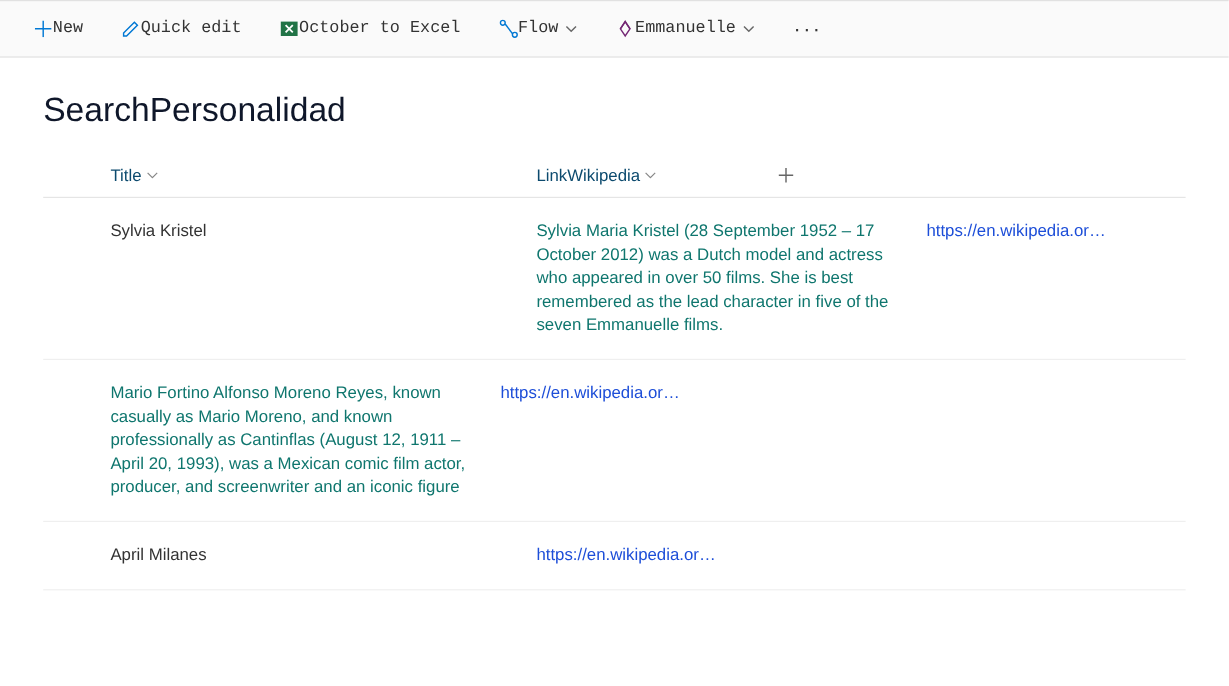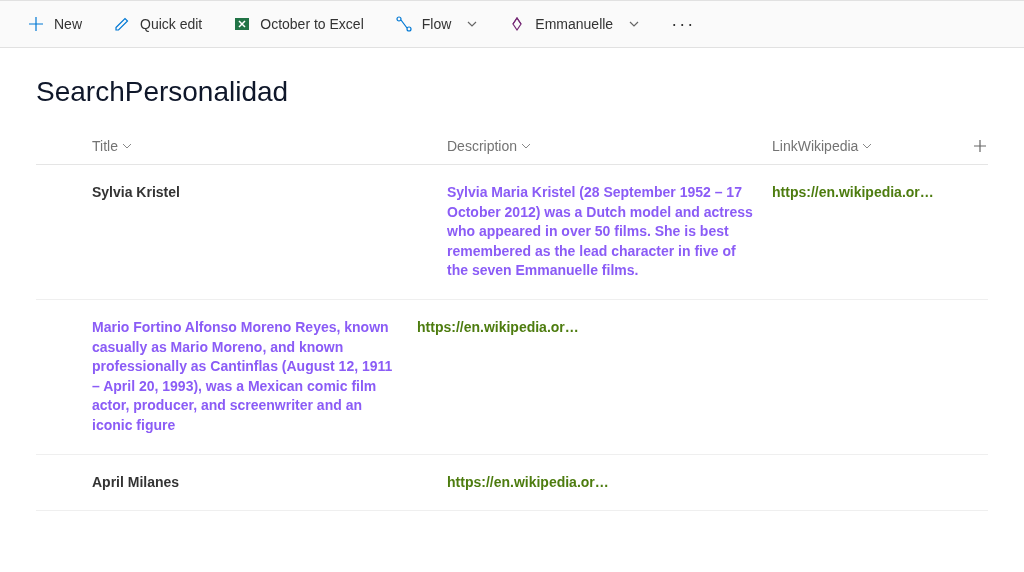--- a/index.html
+++ b/index.html
@@ -19,24 +19,24 @@
       padding: 0 28px;
       border-top: 1px solid #e1e1e1;
       border-bottom: 1px solid #e1e1e1;
       background: #fafafa;
       gap: 32px;
     }
 
     .toolbar-item {
       display: flex;
       align-items: center;
-      gap: 10px;
       font-size: 14px;
       color: #333;
       cursor: pointer;
+      font-family: Liberation Mono, monospace;
     }
 
     .toolbar-item .icon {
       display: inline-flex;
       align-items: center;
       justify-content: center;
       width: 16px;
       height: 16px;
     }
 
@@ -65,21 +65,21 @@
 
     .table-header {
       display: flex;
       align-items: center;
       border-bottom: 1px solid #e5e5e5;
       padding: 10px 0;
     }
 
     .table-header .col {
       font-size: 14px;
-      color: #737373;
+      color: #0c4a6e;
       display: flex;
       align-items: center;
       gap: 4px;
       cursor: pointer;
     }
 
     .col-selector { width: 56px; }
     .col-title { width: 355px; }
     .col-desc { width: 325px; }
     .col-link { width: 180px; }
@@ -95,27 +95,26 @@
     .table-row {
       display: flex;
       border-bottom: 1px solid #efefef;
       padding: 18px 0;
     }
 
     .table-row .cell {
       font-size: 14px;
       line-height: 1.4;
       padding-right: 18px;
-      font-weight: bold;
     }
 
     .cell.title-cell { color: #333; }
-    .cell.desc-cell { color: #8b5cf6; }
+    .cell.desc-cell { color: #0f766e; }
     .cell.link-cell {
-      color: #4d7c0f;
+      color: #1d4ed8;
       white-space: nowrap;
       overflow: hidden;
       text-overflow: ellipsis;
     }
 
     svg { display: block; }
   </style>
 </head>
 <body>
 
@@ -183,28 +182,20 @@
 </div>
 
 <h1 class="page-title">SearchPersonalidad</h1>
 
 <div class="table-wrap">
 
   <div class="table-header">
     <div class="col col-selector"></div>
     <div class="col col-title">
       <span>Title</span>
-      <span>
-        <svg width="10" height="6" viewBox="0 0 10 6">
-            <path d="M1 1l4 4 4-4" fill="none" stroke="#888" stroke-width="1"></path>
-          </svg>
-      </span>
-    </div>
-    <div class="col col-desc">
-      <span>Description</span>
       <span>
         <svg width="10" height="6" viewBox="0 0 10 6">
             <path d="M1 1l4 4 4-4" fill="none" stroke="#888" stroke-width="1"></path>
           </svg>
       </span>
     </div>
     <div class="col col-link">
       <span>LinkWikipedia</span>
       <span>
         <svg width="10" height="6" viewBox="0 0 10 6">

